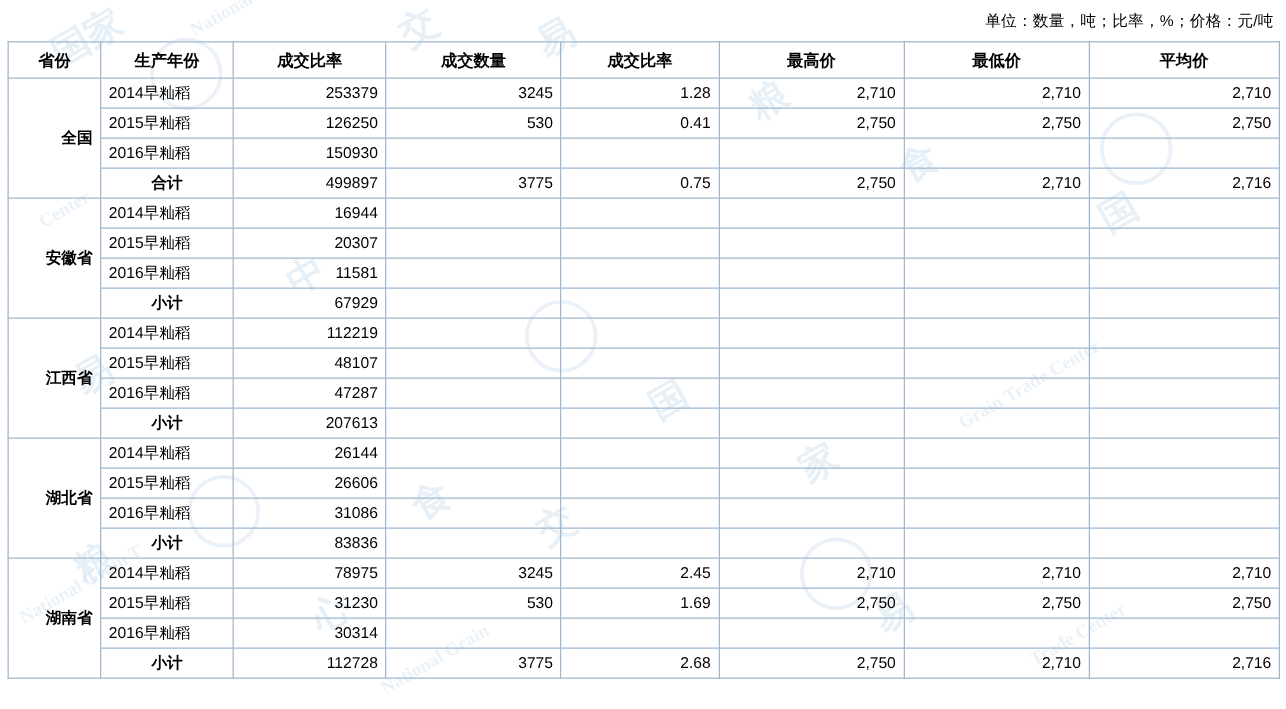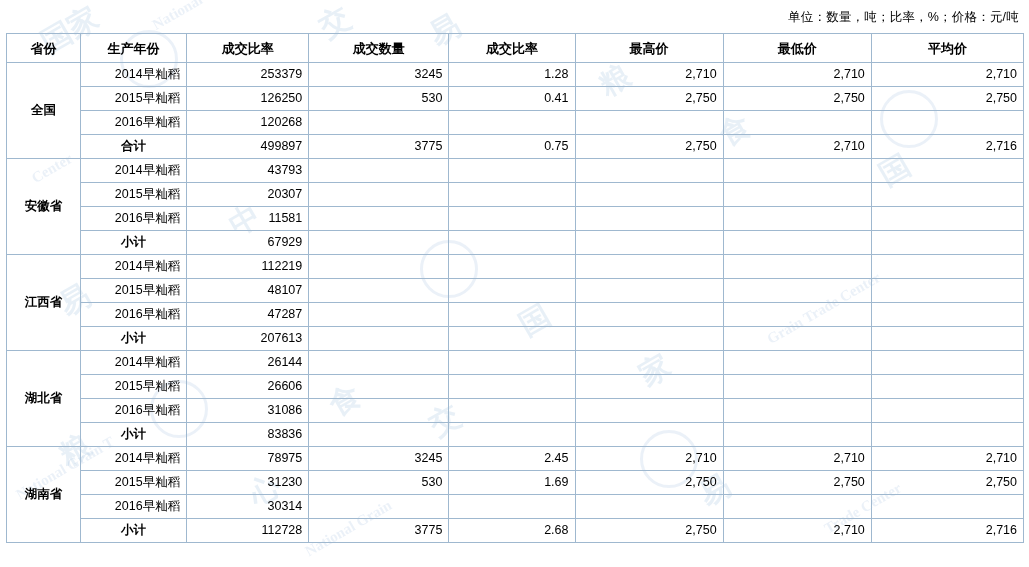--- a/index.html
+++ b/index.html
@@ -72,26 +72,26 @@
     line-height: 21px;
     background: transparent;
   }
   table.report th {
     text-align: center;
     font-weight: bold;
     font-size: 13px;
     height: 28px;
   }
   td.prov {
-    text-align: center;
+    text-align: right;
     font-weight: bold;
     font-size: 13px;
   }
   td.year {
-    text-align: right;
+    text-align: left;
   }
   td.num {
     text-align: right;
     font-family: "Liberation Sans", sans-serif;
   }
   td.bold-num {
     text-align: right;
     font-weight: normal;
   }
   td.sub {
@@ -181,41 +181,41 @@
         <td class="year">2015早籼稻</td>
         <td class="bold-num">126250</td>
         <td class="num">530</td>
         <td class="num">0.41</td>
         <td class="num">2,750</td>
         <td class="num">2,750</td>
         <td class="num">2,750</td>
       </tr>
       <tr>
         <td class="year">2016早籼稻</td>
-        <td class="bold-num">120268</td>
+        <td class="bold-num">150930</td>
         <td class="num"></td>
         <td class="num"></td>
         <td class="num"></td>
         <td class="num"></td>
         <td class="num"></td>
       </tr>
       <tr>
         <td class="sub">合计</td>
         <td class="bold-num">499897</td>
         <td class="num">3775</td>
         <td class="num">0.75</td>
         <td class="num">2,750</td>
         <td class="num">2,710</td>
         <td class="num">2,716</td>
       </tr>
 
       <tr>
         <td class="prov" rowspan="4">安徽省</td>
         <td class="year">2014早籼稻</td>
-        <td class="bold-num">43793</td>
+        <td class="bold-num">16944</td>
         <td class="num"></td>
         <td class="num"></td>
         <td class="num"></td>
         <td class="num"></td>
         <td class="num"></td>
       </tr>
       <tr>
         <td class="year">2015早籼稻</td>
         <td class="bold-num">20307</td>
         <td class="num"></td>

